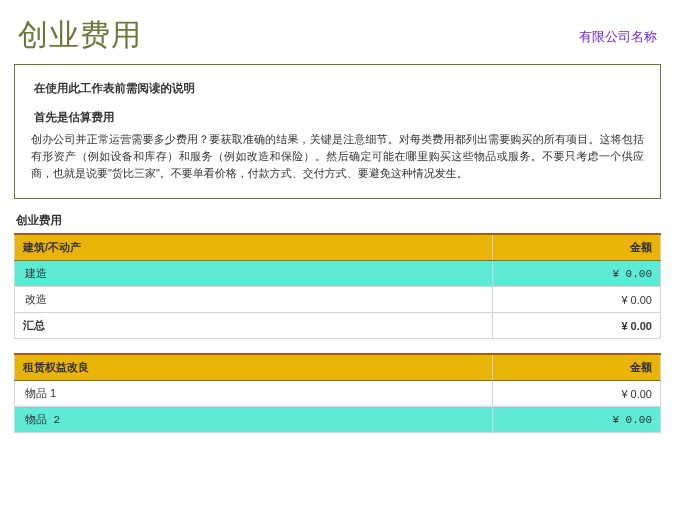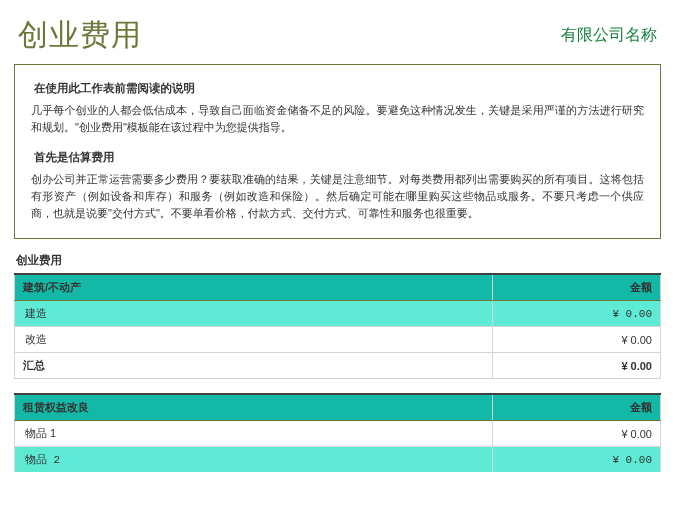--- a/index.html
+++ b/index.html
@@ -29,22 +29,22 @@
     padding: 18px 4px 10px 4px;
   }
   .doc-title {
     font-size: 30px;
     line-height: 34px;
     color: #6b7a3a;
     font-weight: normal;
     letter-spacing: 1px;
   }
   .company-name {
-    font-size: 16px;
-    color: #15803d;
+    font-size: 13px;
+    color: #6d28d9;
     padding-bottom: 6px;
   }
   
   .instructions {
     border: 1px solid #6b7a3a;
     padding: 14px 16px 16px 16px;
     margin: 2px 0 0 0;
     box-sizing: border-box;
   }
   .instr-heading {
@@ -88,24 +88,24 @@
   table.grid td.col-label {
     text-align: left;
     width: 74%;
   }
   table.grid th.col-amount,
   table.grid td.col-amount {
     text-align: right;
     width: 26%;
   }
   table.grid thead th {
-    background: #14b8a6;
+    background: #eab308;
     font-weight: bold;
     color: #333;
-    border-top: 2px solid #404040;
+    border-top: 2px solid #a16207;
     border-bottom: 1px solid #6b7a3a;
   }
   table.grid tbody td {
     background: #ffffff;
   }
   table.grid tbody tr.alt td {
     background: #5eead4;
     font-family: Liberation Mono, monospace;
   }
   table.grid tbody tr.total td {
@@ -128,23 +128,22 @@
 
 <div class="page clip">
 
   <div class="header">
     <div class="doc-title">创业费用</div>
     <div class="company-name">有限公司名称</div>
   </div>
 
   <div class="instructions">
     <div class="instr-heading">在使用此工作表前需阅读的说明</div>
-    <p class="instr-body">几乎每个创业的人都会低估成本，导致自己面临资金储备不足的风险。要避免这种情况发生，关键是采用严谨的方法进行研究和规划。"创业费用"模板能在该过程中为您提供指导。</p>
     <div class="instr-heading second">首先是估算费用</div>
-    <p class="instr-body">创办公司并正常运营需要多少费用？要获取准确的结果，关键是注意细节。对每类费用都列出需要购买的所有项目。这将包括有形资产（例如设备和库存）和服务（例如改造和保险）。然后确定可能在哪里购买这些物品或服务。不要只考虑一个供应商，也就是说要"交付方式"。不要单看价格，付款方式、交付方式、可靠性和服务也很重要。</p>
+    <p class="instr-body">创办公司并正常运营需要多少费用？要获取准确的结果，关键是注意细节。对每类费用都列出需要购买的所有项目。这将包括有形资产（例如设备和库存）和服务（例如改造和保险）。然后确定可能在哪里购买这些物品或服务。不要只考虑一个供应商，也就是说要"货比三家"。不要单看价格，付款方式、交付方式、要避免这种情况发生。</p>
   </div>
 
   <div class="section-title">创业费用</div>
 
   <table class="grid">
     <thead>
       <tr>
         <th class="col-label">建筑/不动产</th>
         <th class="col-amount">金额</th>
       </tr>

